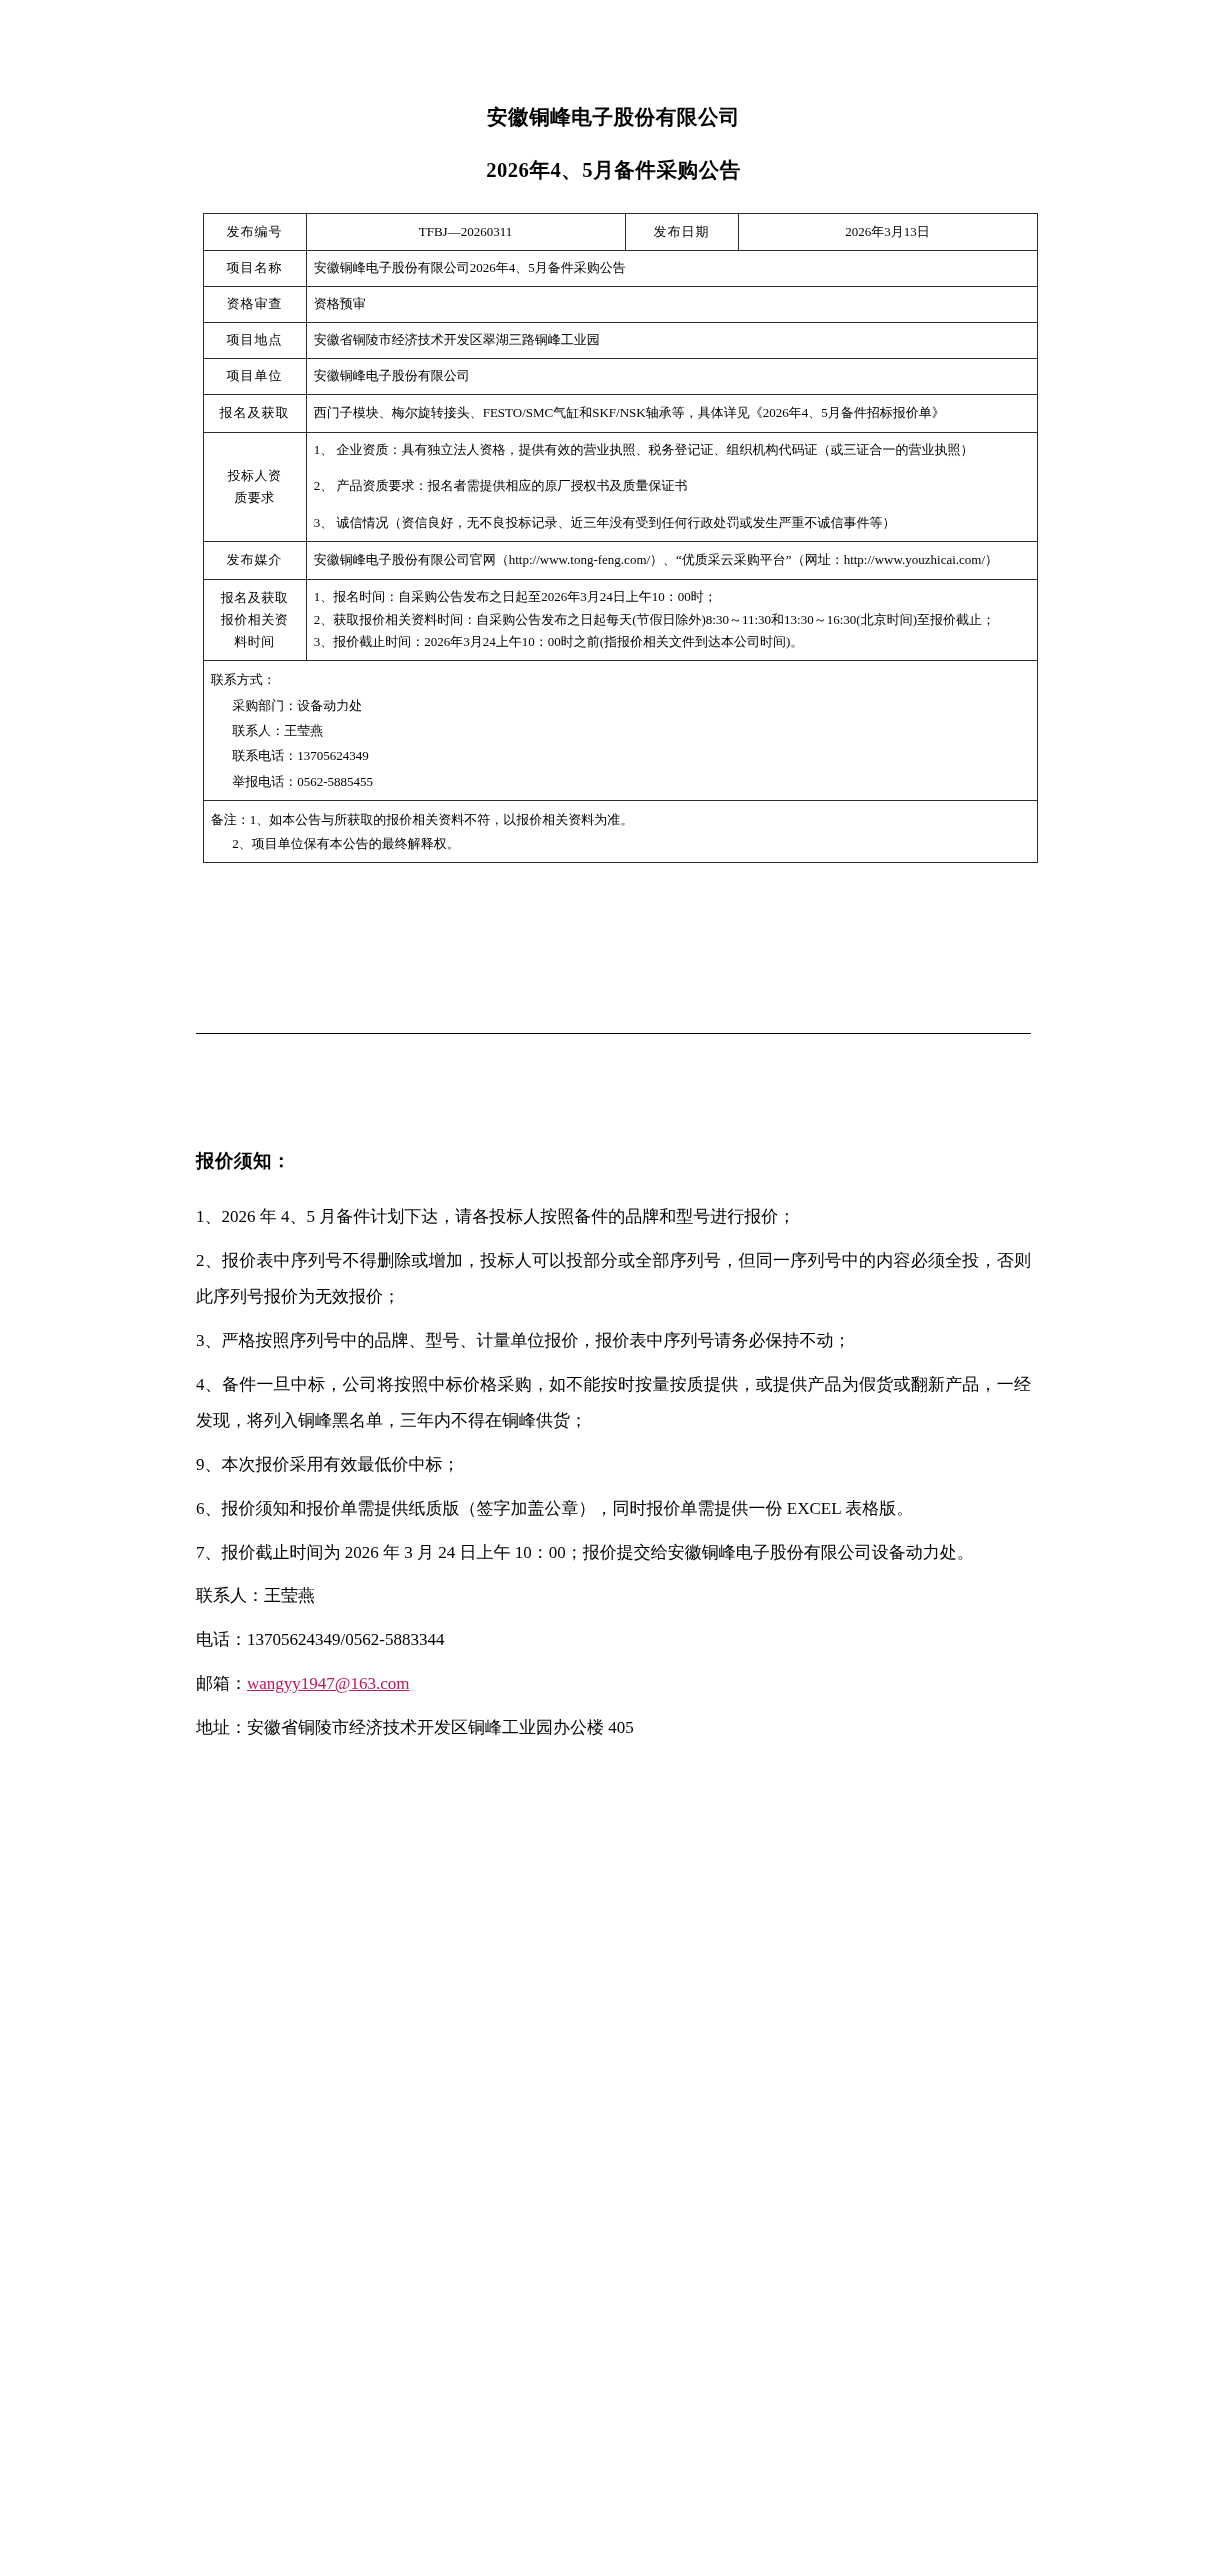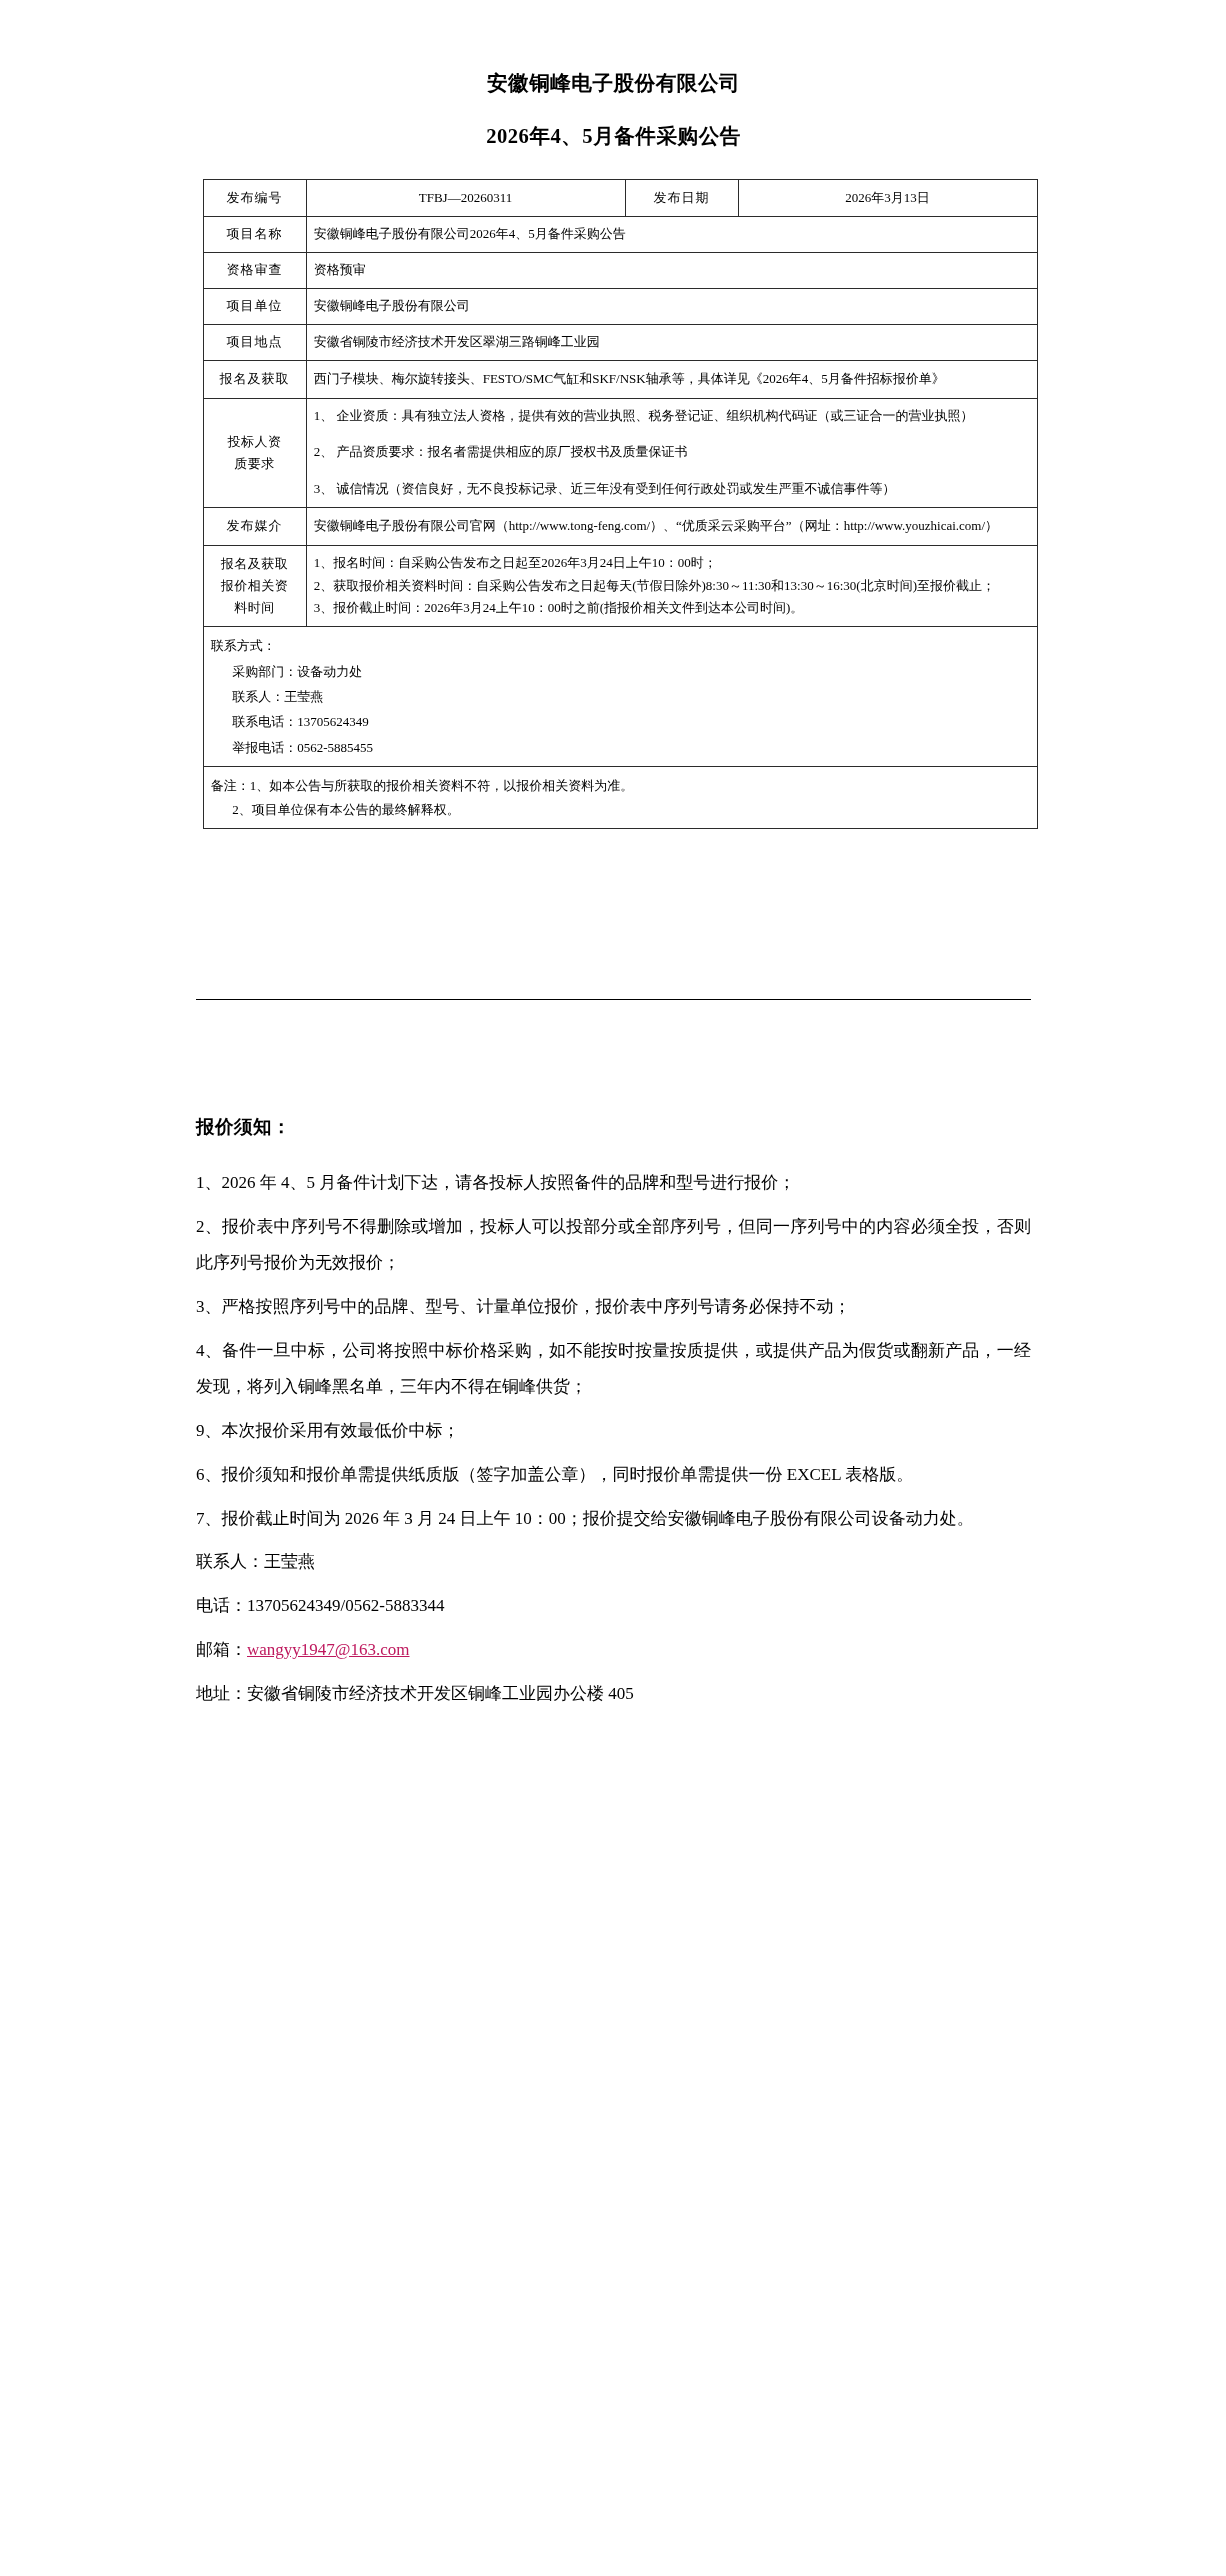--- a/index.html
+++ b/index.html
@@ -16,22 +16,22 @@
   .page {
     width: 1227px;
     min-height: 3425px;
     position: relative;
     box-sizing: border-box;
     padding: 0;
   }
   
   .announcement {
     width: 822px;
-    margin: 0 auto;
-    padding-top: 67px;
+    margin: 12px auto;
+    padding-top: 89px;
   }
   .doc-title {
     text-align: center;
     font-weight: bold;
     font-size: 20.6px;
     line-height: 1.6;
     letter-spacing: 0.5px;
     font-family: "Liberation Serif", "DejaVu Serif", serif;
   }
   .doc-title2 {
@@ -152,26 +152,26 @@
         </tr>
         <tr>
           <td class="label">项目名称</td>
           <td class="val" colspan="3">安徽铜峰电子股份有限公司2026年4、5月备件采购公告</td>
         </tr>
         <tr>
           <td class="label">资格审查</td>
           <td class="val" colspan="3">资格预审</td>
         </tr>
         <tr>
+          <td class="label">项目地点</td>
+          <td class="val" colspan="3">安徽省铜陵市经济技术开发区翠湖三路铜峰工业园</td>
+        </tr>
+        <tr>
           <td class="label">项目单位</td>
           <td class="val" colspan="3">安徽铜峰电子股份有限公司</td>
-        </tr>
-        <tr>
-          <td class="label">项目地点</td>
-          <td class="val" colspan="3">安徽省铜陵市经济技术开发区翠湖三路铜峰工业园</td>
         </tr>
         <tr>
           <td class="label">报名及获取</td>
           <td class="val cell-multiline" colspan="3">西门子模块、梅尔旋转接头、FESTO/SMC气缸和SKF/NSK轴承等，具体详见《2026年4、5月备件招标报价单》</td>
         </tr>
         <tr>
           <td class="label-2" style="white-space:pre-line;">投标人资
 质要求</td>
           <td class="val numlist" colspan="3">
             <p>1、 企业资质：具有独立法人资格，提供有效的营业执照、税务登记证、组织机构代码证（或三证合一的营业执照）</p>

